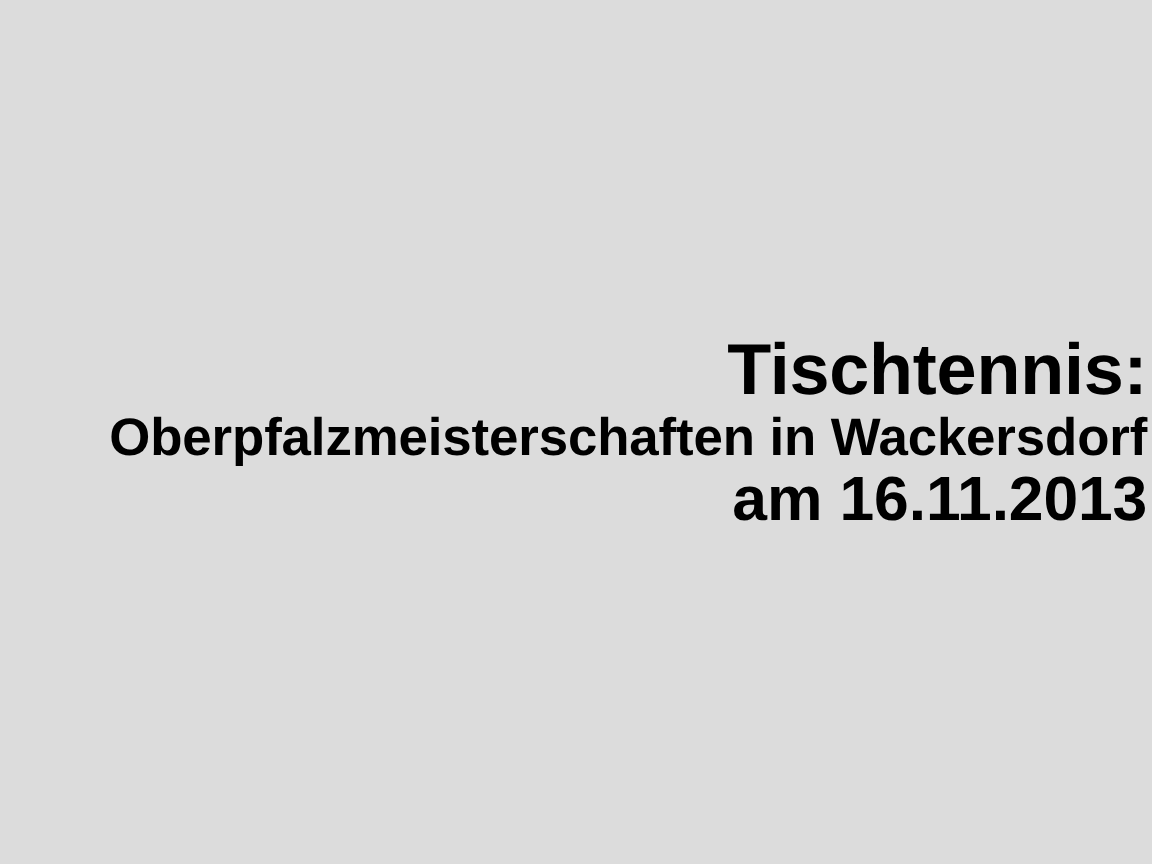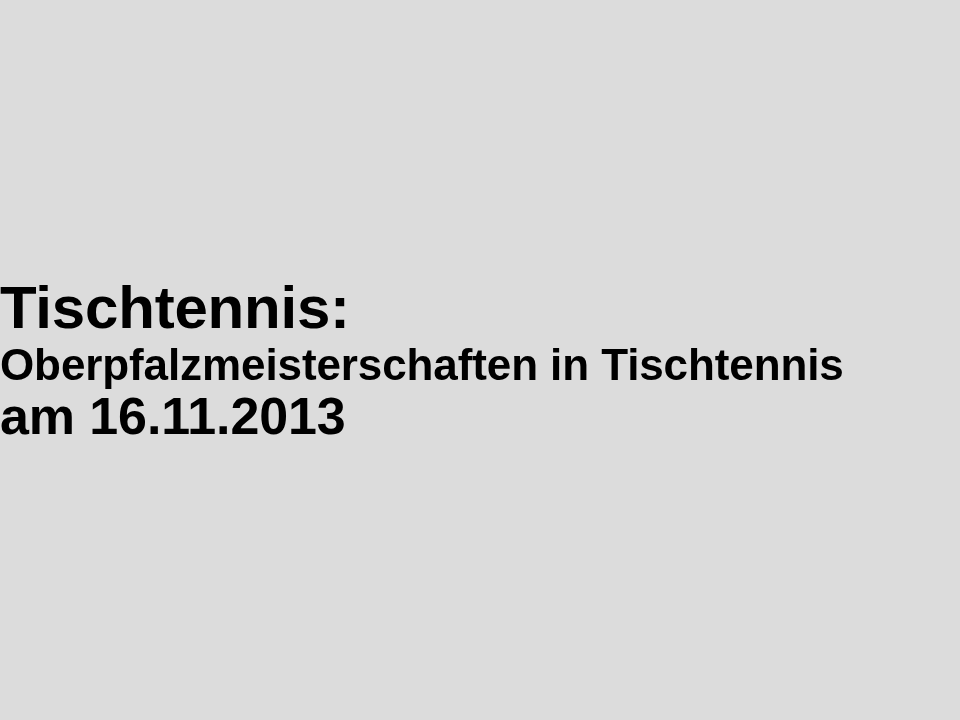--- a/index.html
+++ b/index.html
@@ -19,24 +19,24 @@
     position: relative;
     width: 960px;
     height: 720px;
     background: #dcdcdc;
     box-sizing: border-box;
   }
 
   
   .title-block {
     position: absolute;
-    left: 0;
+    left: 16px;
     top: 276px;
     width: 940px;           
-    text-align: left;
+    text-align: right;
     color: #000000;
     font-weight: bold;
     -webkit-font-smoothing: antialiased;
   }
 
   .title-line {
     display: block;
     white-space: nowrap;
     color: #000000;
   }
@@ -59,17 +59,17 @@
     letter-spacing: -0.1px;
   }
 </style>
 </head>
 <body>
 
 <div class="slide">
 
   <div class="title-block">
     <span class="title-line title-line-1">Tischtennis:</span>
-    <span class="title-line title-line-2">Oberpfalzmeisterschaften in Tischtennis</span>
+    <span class="title-line title-line-2">Oberpfalzmeisterschaften in Wackersdorf</span>
     <span class="title-line title-line-3">am 16.11.2013</span>
   </div>
 
 </div>
 
 </body></html>

